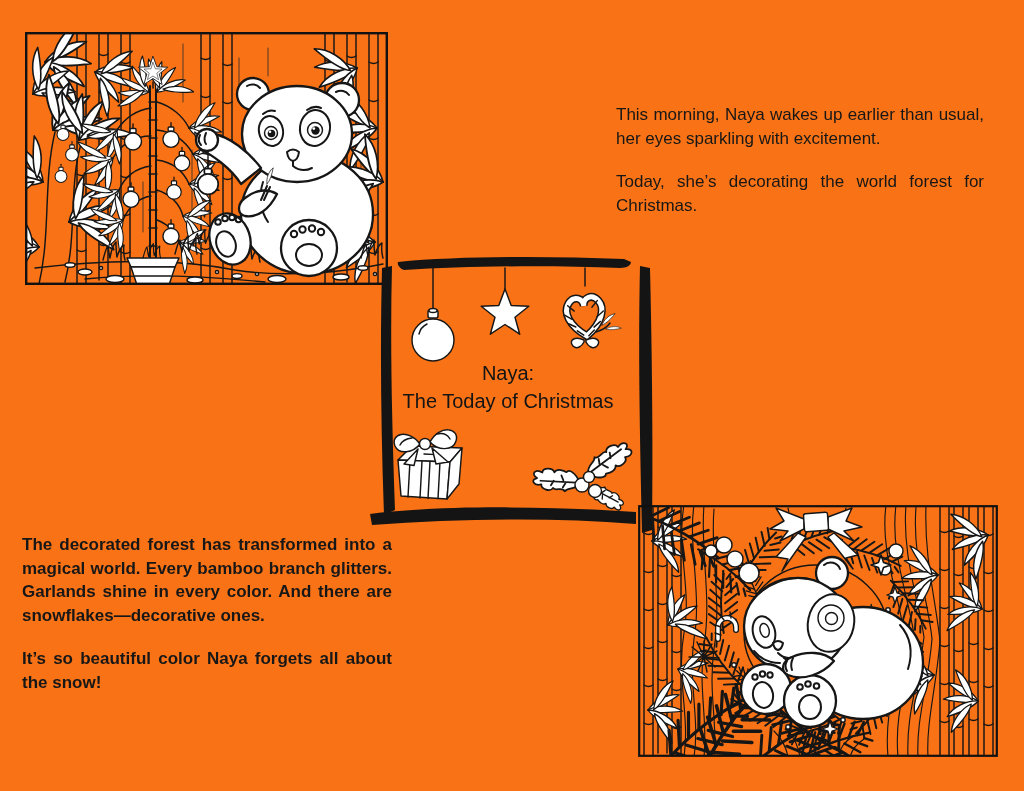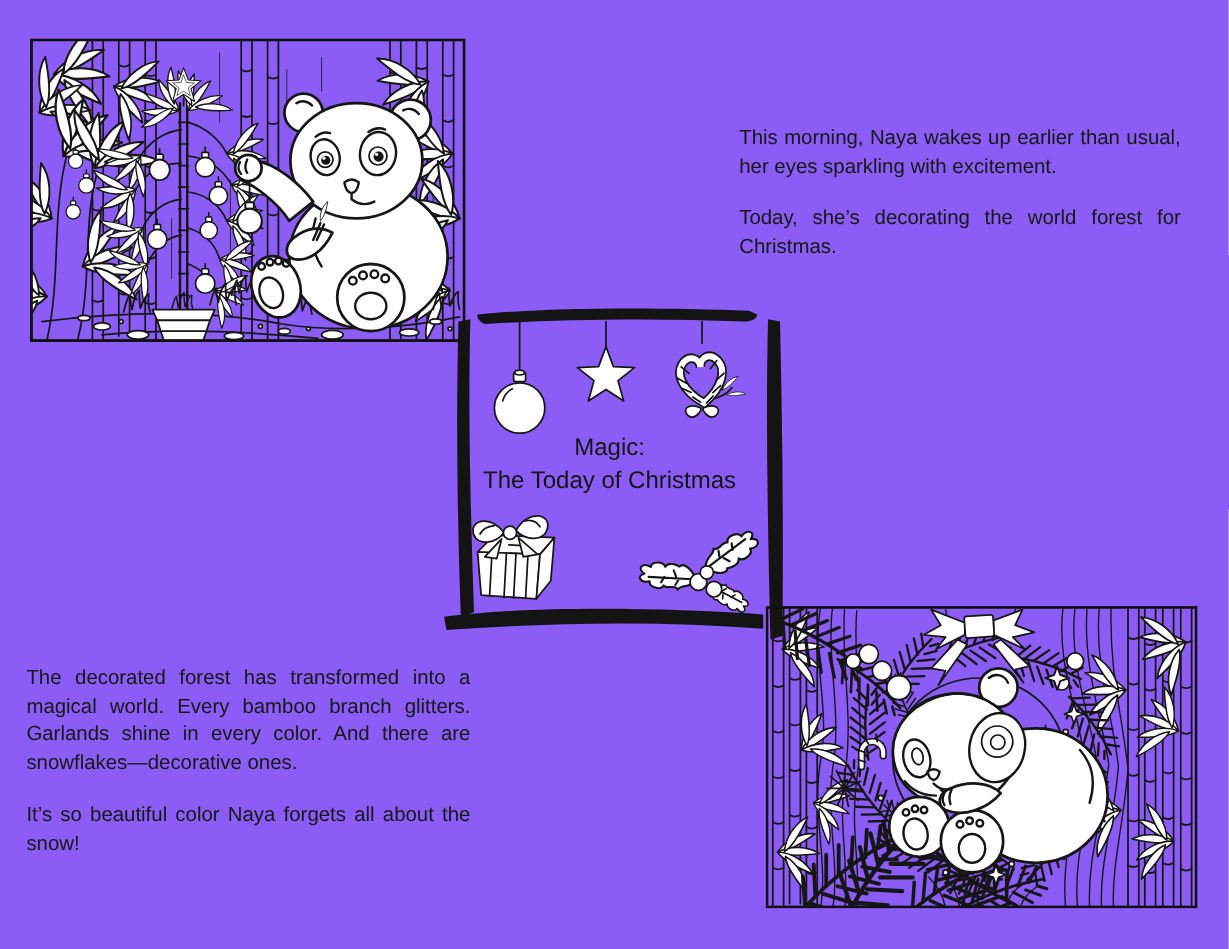--- a/index.html
+++ b/index.html
@@ -1,25 +1,25 @@
 <!DOCTYPE html>
 <html><head>
 <meta charset="utf-8">
 <style>
   html,body{margin:0;padding:0;background:#ffffff;}
   body{width:1024px;height:791px;font-family:"Liberation Sans","DejaVu Sans",sans-serif;color:#161616;}
-  .page{position:relative;width:1024px;height:791px;background:#8b5cf6;overflow:hidden;}
+  .page{position:relative;width:1024px;height:791px;background:#f97316;overflow:hidden;}
   .illus{position:absolute;display:block;}
   #illus1{left:25px;top:32px;width:363px;height:253px;}
   #illus2{left:638px;top:505px;width:360px;height:252px;}
   .story{position:absolute;font-size:17px;line-height:23.5px;text-align:justify;text-align-last:left;color:#171717;}
   .story p{margin:0;}
   .story p + p{margin-top:20px;}
   #story-tr{left:616px;top:103px;width:368px;}
-  #story-bl{left:22px;top:553px;width:370px;}
+  #story-bl{left:22px;top:533px;width:370px;font-weight:bold;}
   #title-card{position:absolute;left:368px;top:252px;width:292px;height:290px;}
   #title-card svg{position:absolute;left:0;top:0;width:100%;height:100%;}
   .card-title{position:absolute;left:8px;top:107px;width:264px;text-align:center;
               font-size:20px;line-height:28px;color:#141414;}
   
   .ln{fill:none;stroke:#161616;stroke-width:1.45;stroke-linecap:round;stroke-linejoin:round;}
   .thin{fill:none;stroke:#2a2a2a;stroke-width:.8;stroke-linecap:round;}
   .lw{fill:#ffffff;stroke:#161616;stroke-width:1.45;stroke-linecap:round;stroke-linejoin:round;}
   .pd{fill:#ffffff;stroke:#161616;stroke-width:2.3;stroke-linecap:round;stroke-linejoin:round;}
   .pl{fill:none;stroke:#161616;stroke-width:2;stroke-linecap:round;stroke-linejoin:round;}
@@ -280,21 +280,21 @@
         <path class="ln" d="M206,232 q10,-8 20,-8"></path>
         <use href="#holly" transform="translate(212,231) rotate(185) scale(1.2)"></use>
         <use href="#holly" transform="translate(220,222) rotate(-35) scale(1.25)"></use>
         <use href="#holly" transform="translate(224,236) rotate(30) scale(.9)"></use>
         <circle class="lw" cx="214" cy="233" r="7"></circle>
         <circle class="lw" cx="227" cy="239" r="6.5"></circle>
         <circle class="lw" cx="221" cy="225" r="5.5"></circle>
       </g>
     </svg>
     <div class="card-title">
-      <div>Magic:</div>
+      <div>Naya:</div>
       <div>The Today of Christmas</div>
     </div>
   </div>
 
   <div id="story-bl" class="story">
     <p>The decorated forest has transformed into a magical world. Every bamboo branch glitters. Garlands shine in every color. And there are snowflakes—decorative ones.</p>
     <p>It’s so beautiful color Naya forgets all about the snow!</p>
   </div>
 
   <svg id="illus2" class="illus" viewBox="0 0 360 252" aria-label="Coloring page: baby panda curled up inside a decorated Christmas wreath among bamboo">

